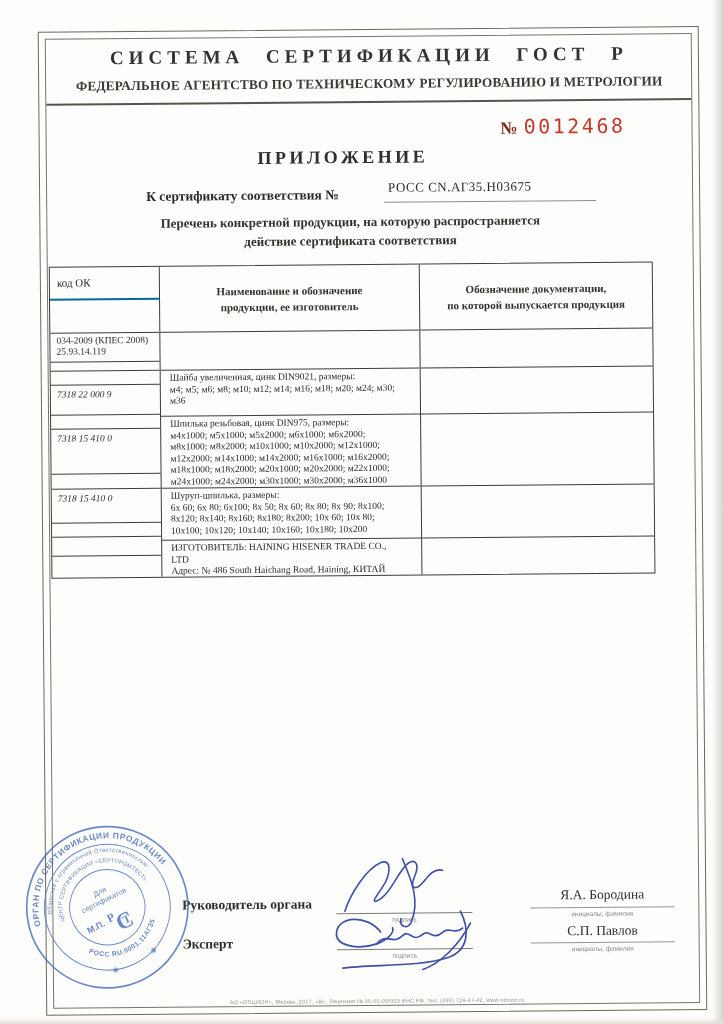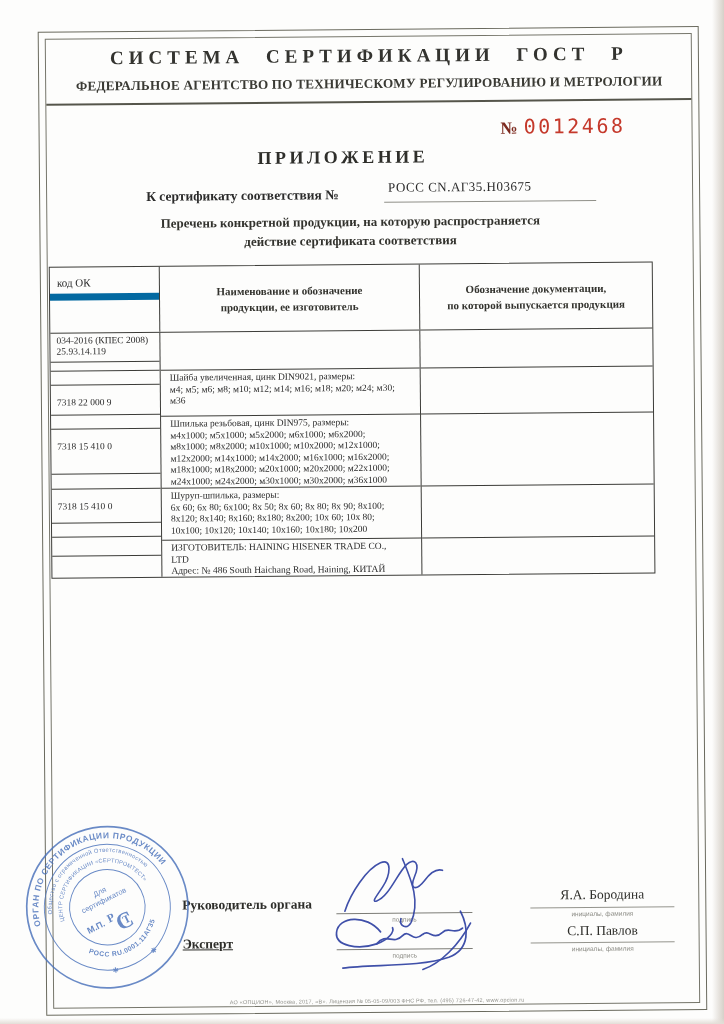--- a/index.html
+++ b/index.html
@@ -50,43 +50,43 @@
   .cert-number { position:absolute; left:390px; top:180px; font-size:13px; letter-spacing:0.5px; }
   .cert-underline { position:absolute; left:386px; top:202px; width:212px; height:1px; background:#8f8f88; }
 
   .scope { position:absolute; left:32px; width:640px; text-align:center; font-size:13px; font-weight:bold; color:#33332e; }
   .scope.l1 { top:214px; }
   .scope.l2 { top:233px; }
 
   .table { position:absolute; left:50px; top:264px; width:604px; border:1px solid #3c3c38; }
   .thead { display:flex; height:66px; border-bottom:1px solid #3c3c38; }
   .th1 { width:110px; border-right:1px solid #3c3c38; position:relative; font-size:11px; }
-  .th1-top { position:absolute; top:0; left:0; width:100%; height:33px; border-bottom:7px solid #0369a1; padding:9px 0 0 7px; }
+  .th1-top { position:absolute; top:0; left:0; width:100%; height:33px; border-bottom:2px solid #0369a1; padding:9px 0 0 7px; }
   .th1-bot { position:absolute; bottom:0; left:0; width:100%; height:32px; padding:9px 0 0 7px; }
   .th2 { width:260px; border-right:1px solid #3c3c38; }
   .th3 { flex:1; }
   .th2, .th3 {
     display:flex; flex-direction:column; justify-content:center; text-align:center;
     font-size:11px; font-weight:bold; line-height:16px; color:#33332e;
   }
   .tbody { display:flex; height:244px; }
   .col-codes { width:110px; border-right:1px solid #3c3c38; display:flex; flex-direction:column; }
   .lc { border-bottom:1px solid #3c3c38; font-size:9.5px; line-height:11px; padding:2px 4px 0 6px; overflow:hidden; }
-  .lc.lc-pad { padding-top:12px; }
+  .lc.lc-pad { padding-top:4px;font-style:italic; }
   .lc.last { border-bottom:none; }
   .col-products { width:260px; border-right:1px solid #3c3c38; display:flex; flex-direction:column; }
   .pr { border-bottom:1px solid #3c3c38; font-size:9.5px; line-height:11.5px; padding:2px 6px 0 9px; overflow:hidden; }
   .pr.last { border-bottom:none; }
   .col-docs { flex:1; display:flex; flex-direction:column; }
   .dr { border-bottom:1px solid #3c3c38; }
   .dr.last { border-bottom:none; }
 
   .sig-role { position:absolute; font-size:13.5px; font-weight:bold; color:#2e2e2a; }
   .sig-role.r1 { left:178px; top:896px; }
-  .sig-role.r2 { left:178px; top:935px;text-decoration:underline; }
+  .sig-role.r2 { left:178px; top:935px; }
   .sig-line { position:absolute; height:1px; background:#7c7c76; }
   .sig-line.l1 { left:332px; top:913px; width:136px; }
   .sig-line.l2 { left:332px; top:949px; width:136px; }
   .sig-cap { position:absolute; width:136px; text-align:center; font-size:6.5px; color:#8d8d86; font-family:"Liberation Sans", sans-serif; }
   .sig-cap.c1 { left:332px; top:916px; }
   .sig-cap.c2 { left:332px; top:952px; }
   .name { position:absolute; width:144px; text-align:center; font-size:13.5px; color:#2e2e2a; }
   .name.n1 { left:526px; top:889px; }
   .name.n2 { left:526px; top:925px; }
   .name-line { position:absolute; left:526px; width:144px; height:1px; background:#94948d; }
@@ -145,21 +145,21 @@
           <div>продукции, ее изготовитель</div>
         </div>
         <div class="th3">
           <div>Обозначение документации,</div>
           <div>по которой выпускается продукция</div>
         </div>
       </div>
       <div class="tbody">
         <div class="col-codes">
           <div class="lc" style="height:29px">
-            <div>034-2016 (КПЕС 2008)</div>
+            <div>034-2009 (КПЕС 2008)</div>
             <div>25.93.14.119</div>
           </div>
           <div class="lc" style="height:9px"></div>
           <div class="lc" style="height:14px"></div>
           <div class="lc lc-pad" style="height:30px">7318 22 000 9</div>
           <div class="lc" style="height:14px"></div>
           <div class="lc lc-pad" style="height:45px">7318 15 410 0</div>
           <div class="lc" style="height:15px"></div>
           <div class="lc lc-pad" style="height:34px">7318 15 410 0</div>
           <div class="lc" style="height:14px"></div>

